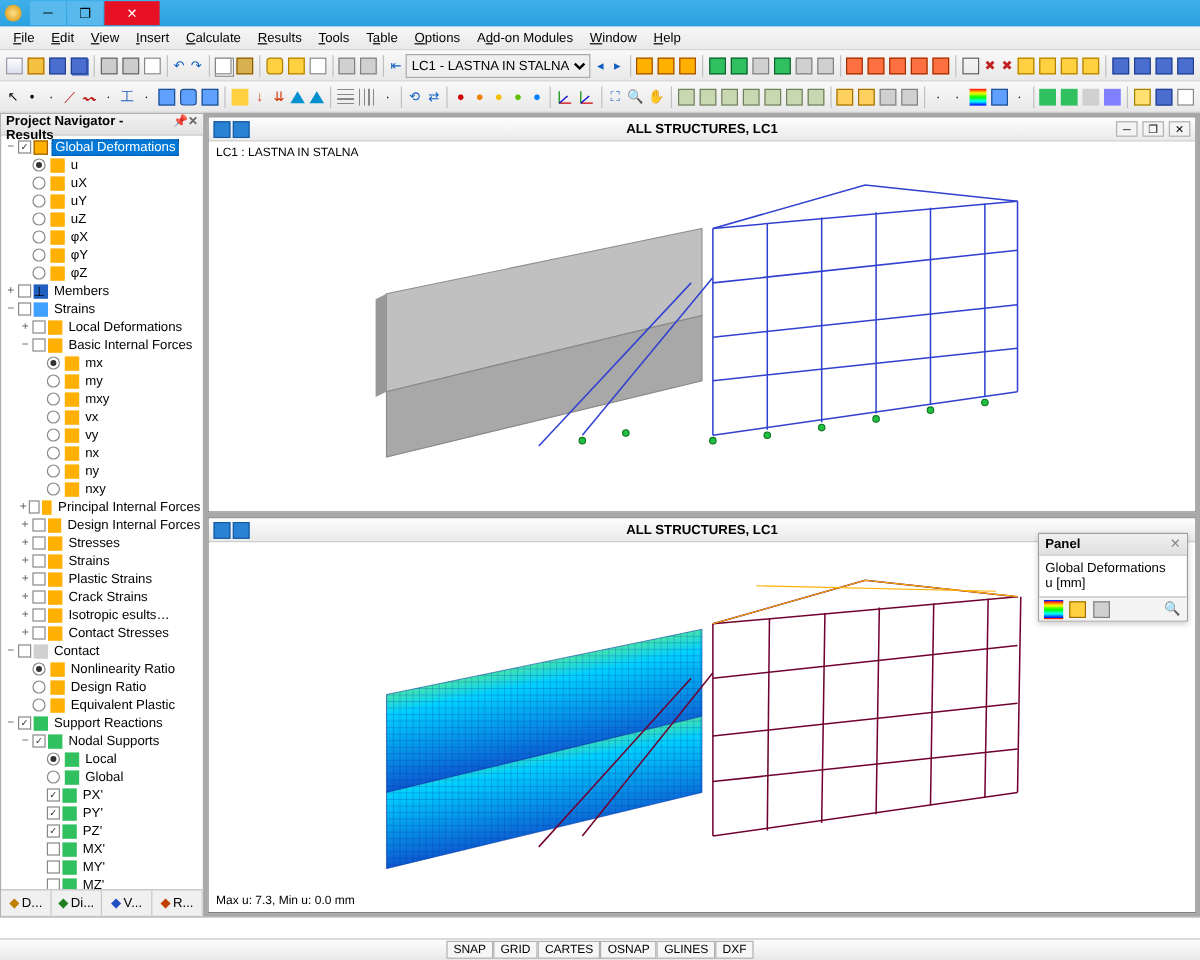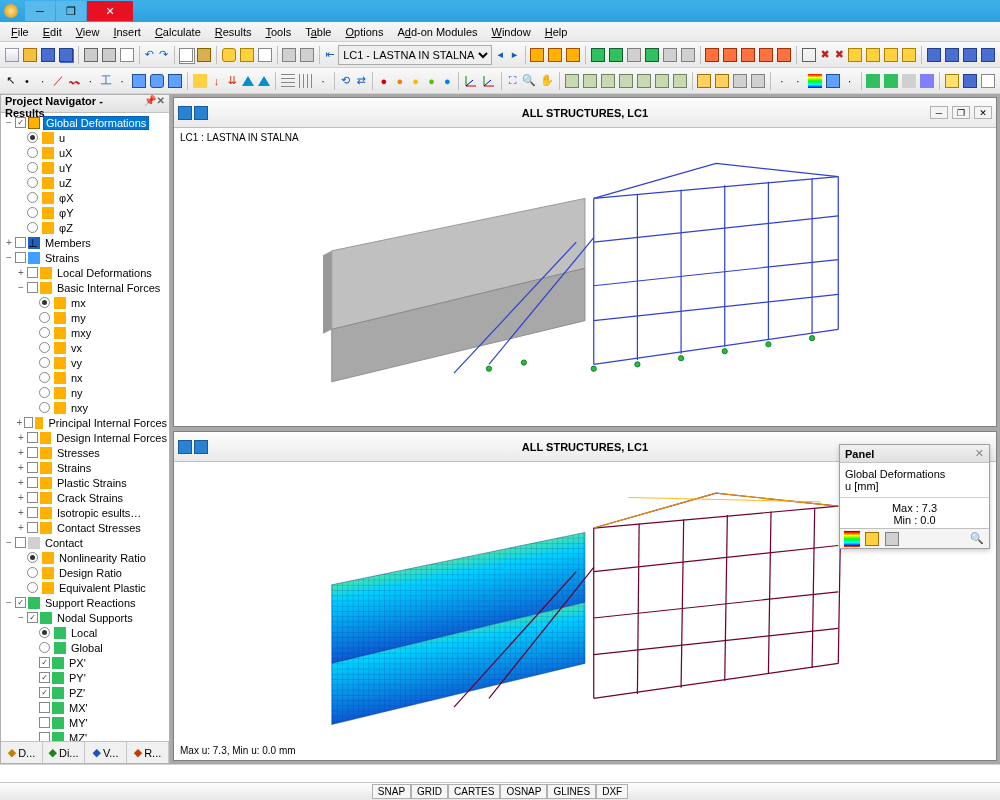--- a/index.html
+++ b/index.html
@@ -30,30 +30,30 @@
 .tree .rad { width:11px; height:11px; border:1px solid #888; border-radius:50%; margin-right:4px; display:inline-flex;align-items:center;justify-content:center;}
 .tree .rad.on::after { content:""; width:5px; height:5px; background:#333; border-radius:50%;}
 .tree .tic { width:12px; height:12px; margin-right:3px; display:inline-block;}
 .tree .sel { background:#0078d7; color:#fff; padding:0 2px; border:1px dotted #0050a0;}
 .tree .lbl { padding:0 2px; }
 .l0{padding-left:2px}.l1{padding-left:14px}.l2{padding-left:26px}
 .nav-tabs { height:22px; display:flex; border-top:1px solid #c0c0c0; background:#f0f0f0; overflow:hidden;}
 .nav-tabs .nt { flex:1; border-right:1px solid #c8c8c8; display:flex; align-items:center; justify-content:center; gap:2px; font-size:10px; cursor:default; overflow:hidden;}
 .workarea { flex:1; background:#a8a8a8; padding:3px; display:flex; flex-direction:column; gap:4px; position:relative;}
 .viewwin { flex:1; background:#fff; border:1px solid #808080; display:flex; flex-direction:column; min-height:0;}
-.viewwin .vhead { height:30px; background:linear-gradient(#fdfdfd,#eaeaea); border-bottom:1px solid #c0c0c0; display:flex; align-items:center; justify-content:center; position:relative;}
+.viewwin .vhead { height:20px; background:linear-gradient(#fdfdfd,#eaeaea); border-bottom:1px solid #c0c0c0; display:flex; align-items:center; justify-content:center; position:relative;}
 .viewwin .vtitle { font-weight:bold; }
 .viewwin .vhead .vicons { position:absolute; left:4px; display:flex; gap:2px;}
 .viewwin .vhead .vicon { width:14px; height:14px; background:#2a82d4; border:1px solid #15599e; display:inline-block;}
 .viewwin .vhead .wctrl { position:absolute; right:4px; display:flex; gap:4px;}
 .viewwin .vhead .wctrl span { width:18px; height:13px; border:1px solid #b0b0b0; background:#f4f4f4; display:inline-flex;align-items:center;justify-content:center; font-size:9px;}
 .viewport { flex:1; position:relative; background:#fff; overflow:hidden;}
 .vlabel { position:absolute; top:4px; left:6px; color:#000; font-size:10px; line-height:12px; white-space:pre;}
 .vstatus { position:absolute; bottom:4px; left:6px; color:#000; font-size:10px;}
-.legend-panel { position:absolute; right:10px; top:350px; width:151px; background:#fff; border:1px solid #a0a0a0; box-shadow:0 2px 5px rgba(0,0,0,0.2); z-index:50;}
+.legend-panel { position:absolute; right:10px; top:350px; width:125px; background:#fff; border:1px solid #a0a0a0; box-shadow:0 2px 5px rgba(0,0,0,0.2); z-index:50;}
 .legend-panel .lp-title { height:18px; background:linear-gradient(#f0f0f0,#e0e0e0); border-bottom:1px solid #c0c0c0; display:flex; align-items:center; padding:0 5px; font-weight:bold;}
 .legend-panel .lp-title .xbtn{margin-left:auto;color:#888;font-weight:normal;}
 .legend-panel .lp-body { padding:5px; }
 .legend-panel .cbar { display:flex; height:154px; margin:4px 2px;}
 .legend-panel .cbar .gradient { width:20px; margin-left:12px; background: linear-gradient(to bottom,#a30000,#e00000,#ff6a00,#ffd800,#a6ff00,#00ff30,#00ffd8,#00b0ff,#003cff,#1b0084);}
 .legend-panel .cbar .ticks { margin-left:6px; display:flex; flex-direction:column; justify-content:space-between; font-size:10px;}
 .legend-panel .stats { border-top:1px solid #d0d0d0; padding:4px 6px 2px 6px; font-size:10px; text-align:center;}
 .legend-panel .lptabs { border-top:1px solid #c0c0c0; background:#f4f4f4; height:20px; display:flex; align-items:center; padding:0 4px; gap:4px;}
 .legend-panel .lptabs .ltb{width:16px;height:16px;border:1px solid transparent; display:inline-flex;align-items:center;justify-content:center;}
 .legend-panel .lptabs .spacer{flex:1;}
@@ -769,24 +769,20 @@
 
     <div class="legend-panel">
       <div class="lp-title">
         <span>Panel</span>
         <span class="xbtn">✕</span>
       </div>
       <div class="lp-body">
         <div>Global Deformations</div>
         <div>u [mm]</div>
       </div>
-      <div class="stats">
-        <div>Max :   7.3</div>
-        <div>Min :   0.0</div>
-      </div>
       <div class="lptabs">
         <span class="ltb" style="background:linear-gradient(to bottom,#f00,#ff0,#0f0,#0ff,#00f);"></span>
         <span class="ltb">
             <span class="ico" style="background:#ffd040;border:1px solid #a07000;"></span>
           </span>
         <span class="ltb">
             <span class="ico" style="background:#d0d0d0;border:1px solid #808080;"></span>
           </span>
         <span class="spacer"></span>
         <span class="ltb">🔍</span>

